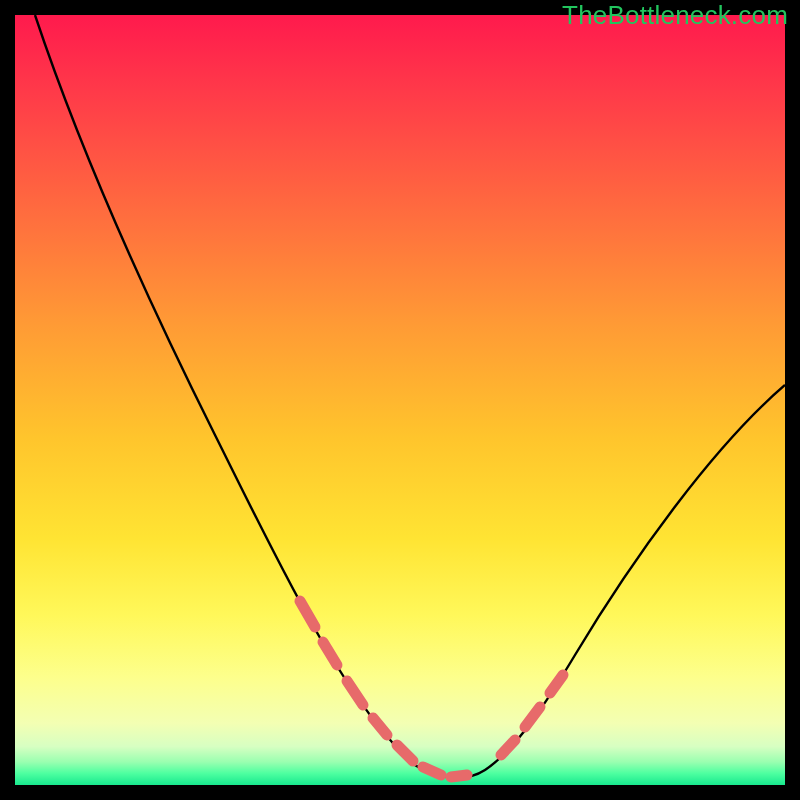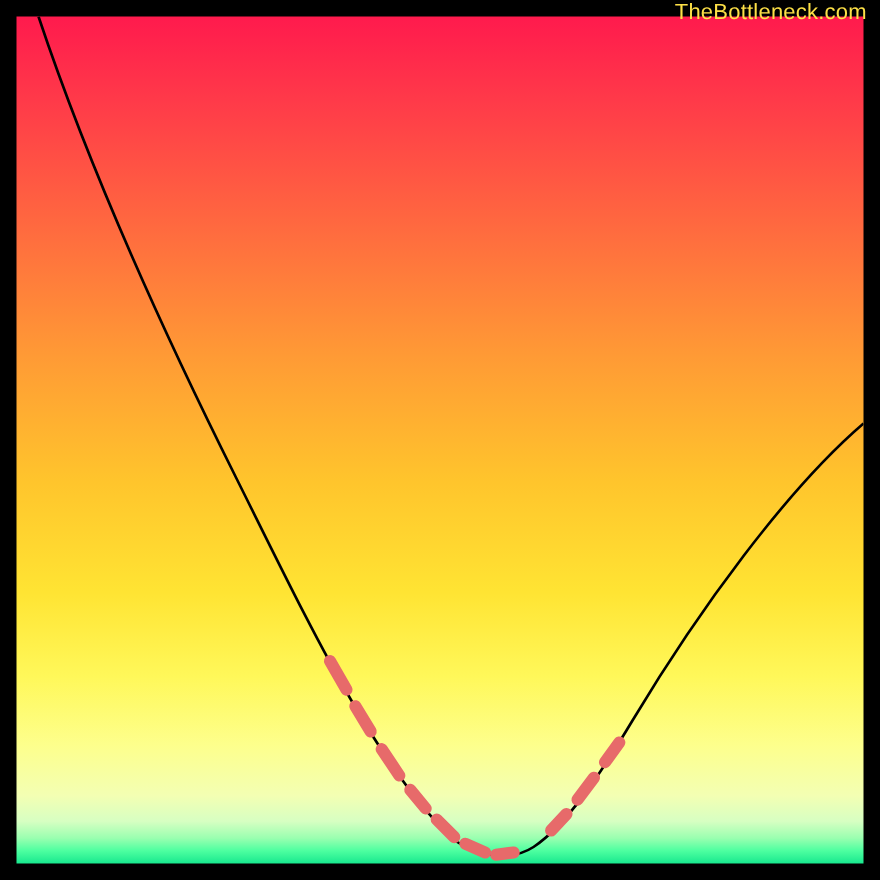--- a/index.html
+++ b/index.html
@@ -46,22 +46,22 @@
     left: 0;
     top: 0;
     width: 770px;
     height: 770px;
   }
   .watermark {
     position: absolute;
     top: 0;
     right: 12px;
     font-family: Arial, Helvetica, sans-serif;
-    font-size: 20px;
-    color: #fde047;
+    font-size: 26px;
+    color: #22c55e;
     letter-spacing: 0.2px;
     user-select: none;
   }
 </style>
 </head>
 <body>
 
 <div class="frame">
   <div class="plot">
 

